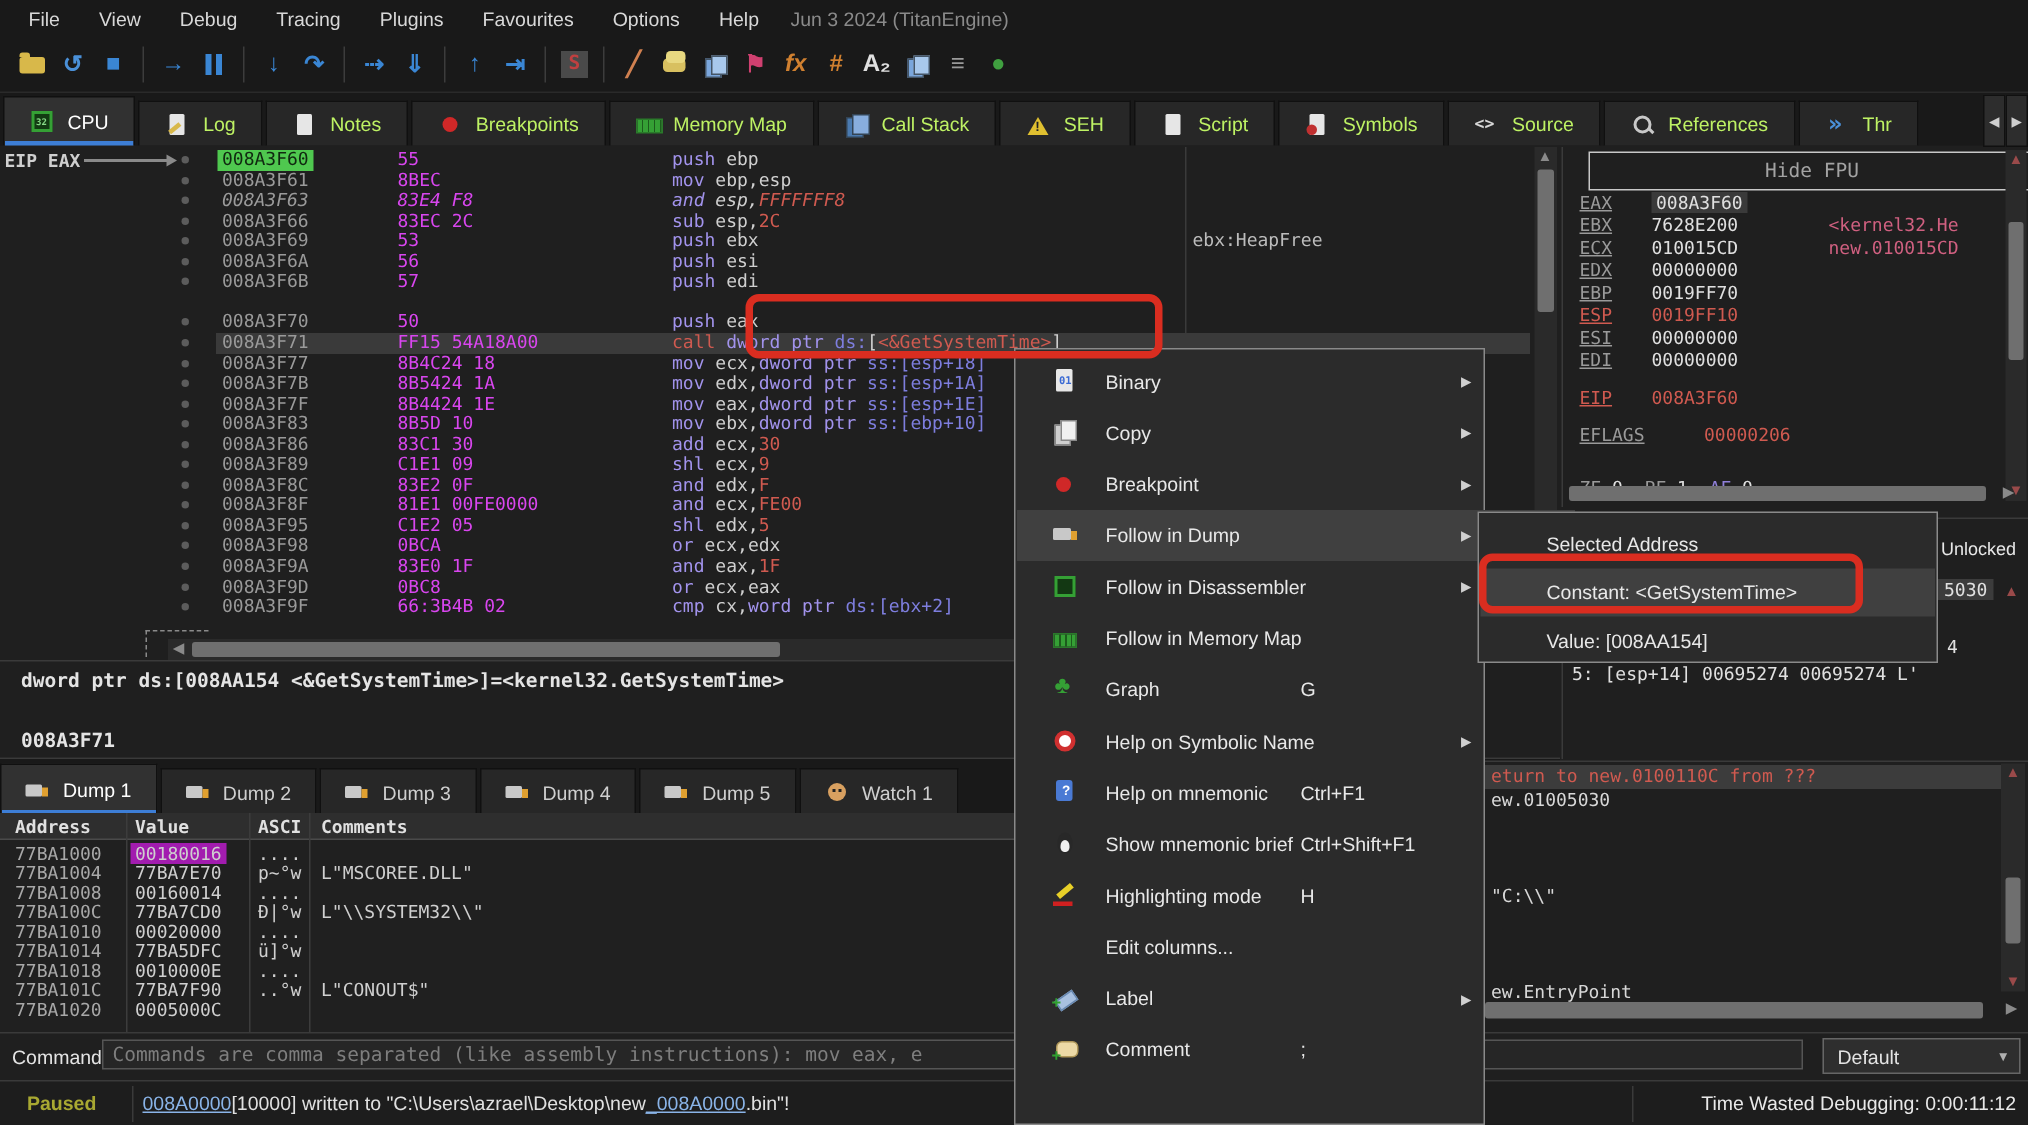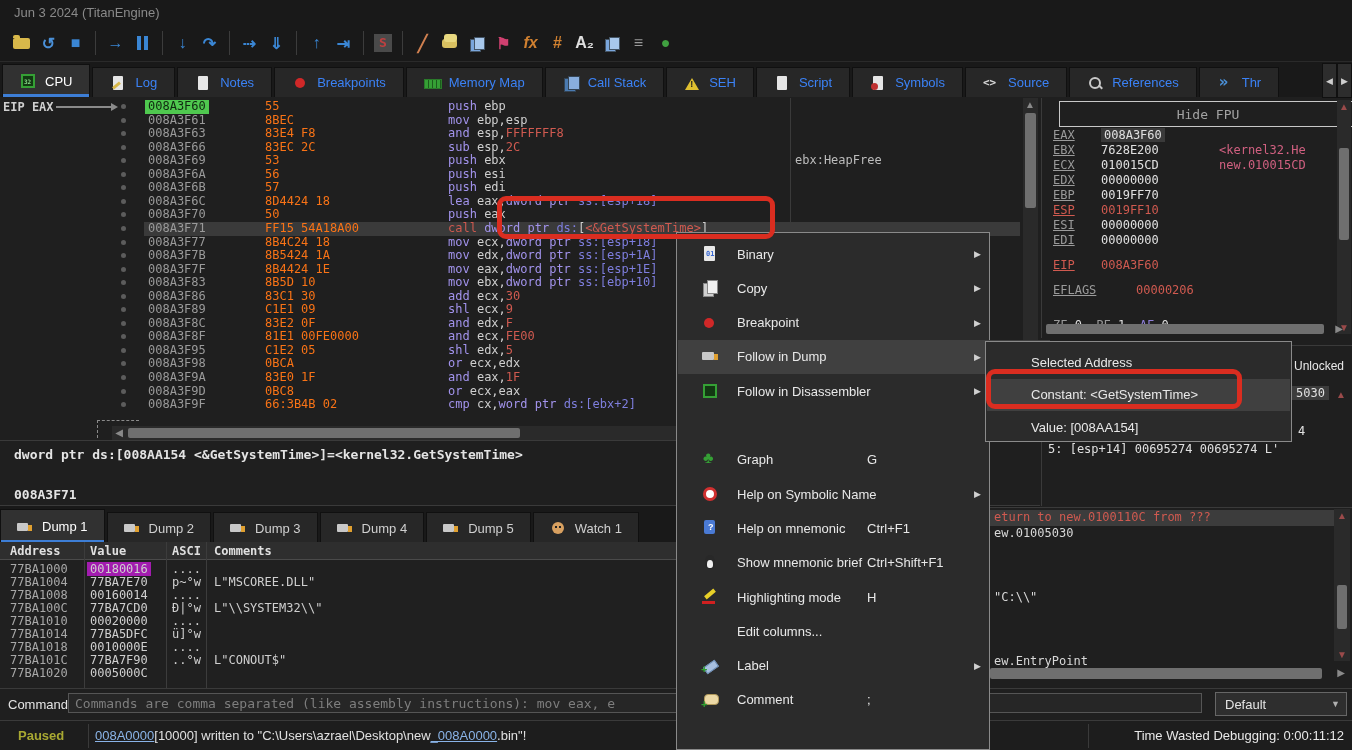--- a/index.html
+++ b/index.html
@@ -29,21 +29,21 @@
   .tb-pages{width:13px;height:13px;position:relative;margin:0 7px;flex:none}
   .tb-pages::before{content:"";position:absolute;left:0;top:2px;width:9px;height:11px;background:#7aa6dc;border:1px solid #456}
   .tb-pages::after{content:"";position:absolute;left:4px;top:0;width:9px;height:11px;background:#a8c8ec;border:1px solid #456}
   .tb-script{width:18px;height:18px;background:#4a4a4a;color:#c04040;font:bold 13px "DejaVu Sans Mono";
              text-align:center;line-height:18px;margin:0 4px;flex:none}
 
   
   .tabbar{position:absolute;left:0;top:62px;width:1352px;height:35px;background:#191919;
           display:flex;align-items:flex-end;padding-left:2px;box-sizing:border-box}
   .tab{height:30px;background:#272727;display:flex;align-items:center;gap:9px;padding:0 17px;
-       margin-right:2px;border:1px solid #101010;border-bottom:none;color:#3b82f6;flex:none;box-sizing:border-box}
+       margin-right:2px;border:1px solid #101010;border-bottom:none;color:#bef264;flex:none;box-sizing:border-box}
   .tab.active{background:#313131;color:#fff;box-shadow:inset 0 -3px 0 #3d7ed6;height:33px}
   .tabicon{width:16px;height:16px;position:relative;flex:none}
   .tabscroll{position:absolute;right:0;top:1px;height:33px;display:flex}
   .tsbtn{width:13px;height:33px;background:#2d2d2d;border:1px solid #101010;color:#cfcfcf;
          font-size:9px;display:flex;align-items:center;justify-content:center}
 
   
   .t-cpu::before{content:"";position:absolute;inset:1px;background:#123a12;border:2px solid #35a035}
   .t-cpu::after{content:"32";position:absolute;left:4px;top:5px;font:bold 6px "DejaVu Sans Mono";color:#86d886}
   .t-page::before{content:"";position:absolute;left:3px;top:1px;width:10px;height:14px;background:#e6e6e6;border-radius:1px}
@@ -65,21 +65,21 @@
   .t-truck::after{content:"";position:absolute;left:11px;top:6px;width:4px;height:6px;background:#e0a030}
   .t-watch::before{content:"";position:absolute;left:2px;top:2px;width:12px;height:12px;border-radius:50%;background:#d8a060}
   .t-watch::after{content:"";position:absolute;left:5px;top:6px;width:2px;height:2px;background:#222;box-shadow:4px 0 #222}
 
   
   .disasm{position:absolute;left:0;top:98px;width:1020px;height:342px;background:#1f1f1f;overflow:hidden}
   .drow{position:absolute;left:0;height:14px;width:1020px;font:12px/13.5px "DejaVu Sans Mono",monospace;white-space:pre}
   .drow .dot{position:absolute;left:121px;top:4px;width:5px;height:5px;border-radius:50%;background:#5c5c5c}
   .drow .addr{position:absolute;left:148px;color:#9a9a9a}
   .drow .addr.eip{background:#4fc84f;color:#102810;padding:0 3px;left:145px}
-  .drow .bytes{position:absolute;left:265px;color:#f97316}
+  .drow .bytes{position:absolute;left:265px;color:#d946ef}
   .drow .ins{position:absolute;left:448px}
   .drow .cmt{position:absolute;left:795px;color:#bcbcbc}
   .drow.sel .rowbg{position:absolute;left:144px;top:0;width:876px;height:14px;background:#3a3a3a}
   .sg-m{color:#a293ec}.sg-w{color:#cfcfcf}.sg-n{color:#d05a50}.sg-b{color:#7e7ede}.sg-c{color:#d05a50}.sg-s{color:#d05a50}
   .colsep{position:absolute;left:790px;top:98px;width:1px;height:330px;background:#3a3a3a}
   .gutter-label{position:absolute;left:3px;top:100px;font:bold 12px "DejaVu Sans Mono";color:#cfcfcf}
   .gutter-arrow{position:absolute;left:56px;top:106px;width:56px;height:2px;background:#8a8a8a}
   .gutter-arrow::after{content:"";position:absolute;right:-6px;top:-3px;border-left:7px solid #8a8a8a;
                        border-top:4px solid transparent;border-bottom:4px solid transparent}
   .jmp-dash-h{position:absolute;left:97px;top:420px;width:42px;border-top:1px dashed #8a8a8a}
@@ -197,20 +197,30 @@
   .sitem.hl{background:#404040}
   .sitem span{margin-left:44px;white-space:pre}
 
   
   .redbox{position:absolute;border:5px solid #da2d20;border-radius:9px;z-index:50;pointer-events:none}
 </style>
 </head>
 <body>
 
 <div class="menubar">
+  <div id="menu-items" style="display:flex">
+      <div class="menu-item">File</div>
+      <div class="menu-item">View</div>
+      <div class="menu-item">Debug</div>
+      <div class="menu-item">Tracing</div>
+      <div class="menu-item">Plugins</div>
+      <div class="menu-item">Favourites</div>
+      <div class="menu-item">Options</div>
+      <div class="menu-item">Help</div>
+    </div>
   <span class="build-info">Jun 3 2024 (TitanEngine)</span>
 </div>
 
 <div class="toolbar" id="toolbar">
     <div class="tb-folder"></div>
     <span class="tbi" style="color: rgb(74, 144, 216);">↺</span>
     <span class="tbi" style="color: rgb(58, 134, 212);">■</span>
     <div class="tbsep"></div>
     <span class="tbi" style="color: rgb(58, 134, 212);">→</span>
     <div class="tb-pause"></div>
@@ -289,26 +299,25 @@
     </div>
     <div class="tab">
       <div class="tabicon t-thr"></div>
       <span>Thr</span>
     </div>
   </div>
 
 <div class="disasm" id="disasm">
     <div class="drow" style="top: 2px;"><div class="dot"></div><span class="addr eip">008A3F60</span><span class="bytes">55</span><span class="ins"><span class="sg-m">push </span><span class="sg-w">ebp</span></span></div>
     <div class="drow" style="top: 15.55px;"><div class="dot"></div><span class="addr">008A3F61</span><span class="bytes">8BEC</span><span class="ins"><span class="sg-m">mov </span><span class="sg-w">ebp,esp</span></span></div>
-    <div class="drow" style="top: 29.1px;"><div class="dot"></div><span class="addr">008A3F63</span><span class="bytes">83E4 F8</span><span class="ins"><span class="sg-m">and </span><span class="sg-w">esp,</span><span class="sg-n">FFFFFFF8</span></span></div>
+    <div class="drow" style="top: 29.1px; font-style: italic;"><div class="dot"></div><span class="addr">008A3F63</span><span class="bytes">83E4 F8</span><span class="ins"><span class="sg-m">and </span><span class="sg-w">esp,</span><span class="sg-n">FFFFFFF8</span></span></div>
     <div class="drow" style="top: 42.65px;"><div class="dot"></div><span class="addr">008A3F66</span><span class="bytes">83EC 2C</span><span class="ins"><span class="sg-m">sub </span><span class="sg-w">esp,</span><span class="sg-n">2C</span></span></div>
     <div class="drow" style="top: 56.2px;"><div class="dot"></div><span class="addr">008A3F69</span><span class="bytes">53</span><span class="ins"><span class="sg-m">push </span><span class="sg-w">ebx</span></span><span class="cmt">ebx:HeapFree</span></div>
     <div class="drow" style="top: 69.75px;"><div class="dot"></div><span class="addr">008A3F6A</span><span class="bytes">56</span><span class="ins"><span class="sg-m">push </span><span class="sg-w">esi</span></span></div>
     <div class="drow" style="top: 83.3px;"><div class="dot"></div><span class="addr">008A3F6B</span><span class="bytes">57</span><span class="ins"><span class="sg-m">push </span><span class="sg-w">edi</span></span></div>
-    <div class="drow" style="top: 96.85px;"><div class="dot"></div><span class="addr">008A3F6C</span><span class="bytes">8D4424 18</span><span class="ins"><span class="sg-m">lea </span><span class="sg-w">eax,</span><span class="sg-m">dword ptr </span><span class="sg-b">ss:[esp+18]</span></span></div>
     <div class="drow" style="top: 110.4px;"><div class="dot"></div><span class="addr">008A3F70</span><span class="bytes">50</span><span class="ins"><span class="sg-m">push </span><span class="sg-w">eax</span></span></div>
     <div class="drow sel" style="top: 123.95px;"><div class="rowbg"></div><div class="dot"></div><span class="addr">008A3F71</span><span class="bytes">FF15 54A18A00</span><span class="ins"><span class="sg-c">call </span><span class="sg-m">dword ptr </span><span class="sg-b">ds:</span><span class="sg-w">[</span><span class="sg-s">&lt;&amp;GetSystemTime&gt;</span><span class="sg-w">]</span></span></div>
     <div class="drow" style="top: 137.5px;"><div class="dot"></div><span class="addr">008A3F77</span><span class="bytes">8B4C24 18</span><span class="ins"><span class="sg-m">mov </span><span class="sg-w">ecx,</span><span class="sg-m">dword ptr </span><span class="sg-b">ss:[esp+18]</span></span></div>
     <div class="drow" style="top: 151.05px;"><div class="dot"></div><span class="addr">008A3F7B</span><span class="bytes">8B5424 1A</span><span class="ins"><span class="sg-m">mov </span><span class="sg-w">edx,</span><span class="sg-m">dword ptr </span><span class="sg-b">ss:[esp+1A]</span></span></div>
     <div class="drow" style="top: 164.6px;"><div class="dot"></div><span class="addr">008A3F7F</span><span class="bytes">8B4424 1E</span><span class="ins"><span class="sg-m">mov </span><span class="sg-w">eax,</span><span class="sg-m">dword ptr </span><span class="sg-b">ss:[esp+1E]</span></span></div>
     <div class="drow" style="top: 178.15px;"><div class="dot"></div><span class="addr">008A3F83</span><span class="bytes">8B5D 10</span><span class="ins"><span class="sg-m">mov </span><span class="sg-w">ebx,</span><span class="sg-m">dword ptr </span><span class="sg-b">ss:[ebp+10]</span></span></div>
     <div class="drow" style="top: 191.7px;"><div class="dot"></div><span class="addr">008A3F86</span><span class="bytes">83C1 30</span><span class="ins"><span class="sg-m">add </span><span class="sg-w">ecx,</span><span class="sg-n">30</span></span></div>
     <div class="drow" style="top: 205.25px;"><div class="dot"></div><span class="addr">008A3F89</span><span class="bytes">C1E1 09</span><span class="ins"><span class="sg-m">shl </span><span class="sg-w">ecx,</span><span class="sg-n">9</span></span></div>
     <div class="drow" style="top: 218.8px;"><div class="dot"></div><span class="addr">008A3F8C</span><span class="bytes">83E2 0F</span><span class="ins"><span class="sg-m">and </span><span class="sg-w">edx,</span><span class="sg-n">F</span></span></div>
     <div class="drow" style="top: 232.35px;"><div class="dot"></div><span class="addr">008A3F8F</span><span class="bytes">81E1 00FE0000</span><span class="ins"><span class="sg-m">and </span><span class="sg-w">ecx,</span><span class="sg-n">FE00</span></span></div>
@@ -473,20 +482,24 @@
     <div class="mitem hl" style="top: 106.9px;">
       <div class="micon i-follow-in-dump"></div>
       <span class="mlabel">Follow in Dump</span>
       <span class="marrow">▶</span>
     </div>
     <div class="mitem" style="top: 141.2px;">
       <div class="micon i-follow-in-disassembler"></div>
       <span class="mlabel">Follow in Disassembler</span>
       <span class="marrow">▶</span>
     </div>
+    <div class="mitem" style="top: 175.5px;">
+      <div class="micon i-follow-in-memory-map"></div>
+      <span class="mlabel">Follow in Memory Map</span>
+    </div>
     <div class="mitem" style="top: 209.8px;">
       <div class="micon i-graph"></div>
       <span class="mlabel">Graph</span>
       <span class="mshort">G</span>
     </div>
     <div class="mitem" style="top: 244.1px;">
       <div class="micon i-help-symbolic"></div>
       <span class="mlabel">Help on Symbolic Name</span>
       <span class="marrow">▶</span>
     </div>

